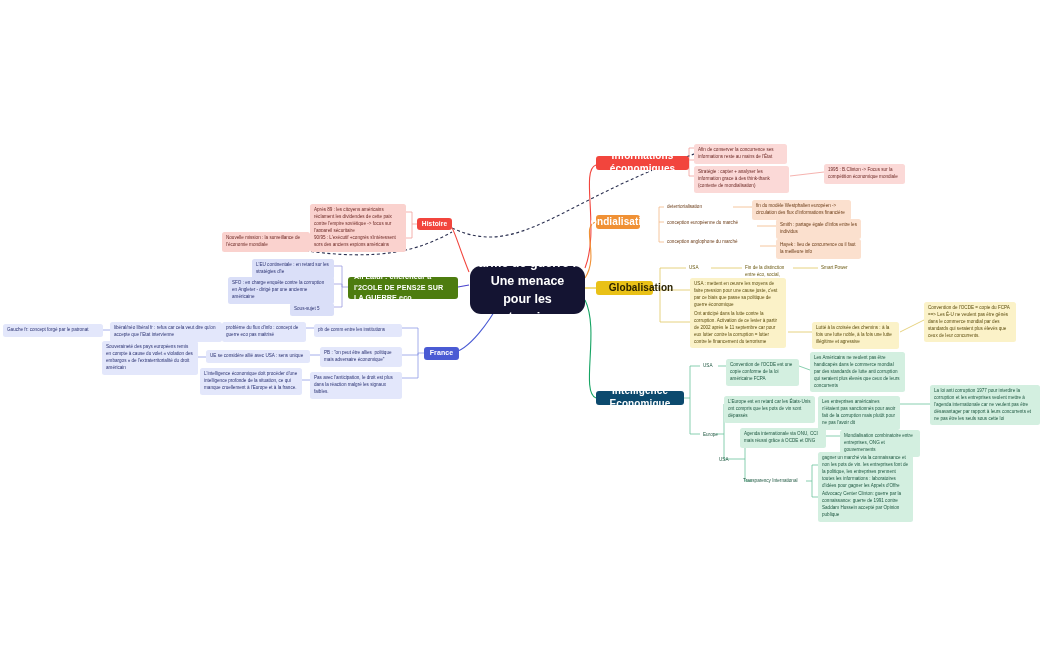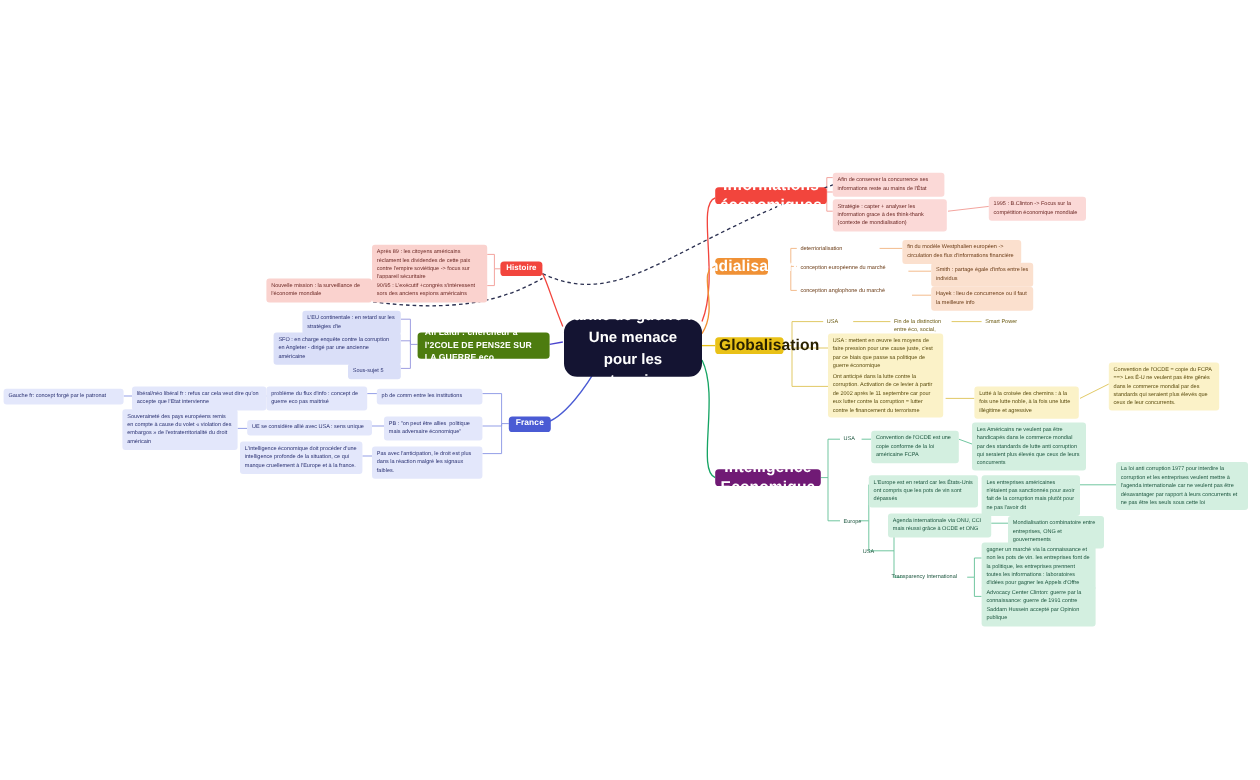--- a/index.html
+++ b/index.html
@@ -38,32 +38,32 @@
     border-radius: 4px;
     display: flex;
     align-items: center;
     justify-content: center;
     line-height: 1.45;
   }
   
   .branch {
     color: #ffffff;
     font-weight: bold;
-    font-size: 13px;
+    font-size: 10px;
     padding: 5px 7px;
     text-align: center;
     display: flex;
     align-items: center;
     justify-content: center;
     letter-spacing: .1px;
   }
   .branch.red    { background: #F2453D; }
   .branch.orange { background: #F09135; }
   .branch.gold   { background: #E9C117; color: #2a2200; padding-left: 40px; }
-  .branch.green  { background: #701a75; text-align: center; }
+  .branch.green  { background: #0c4a6e; text-align: center; }
   .branch.blue   { background: #4A5BD4; }
   .branch.indigo { background: #4d7c0f; font-size: 7.2px; text-align: left;
                    justify-content: flex-start; padding: 5px 6px; line-height: 1.5; }
 
   
   .leaf {
     font-size: 4.6px;
     padding: 3px 4px;
     border-radius: 2.5px;
     line-height: 1.5;

